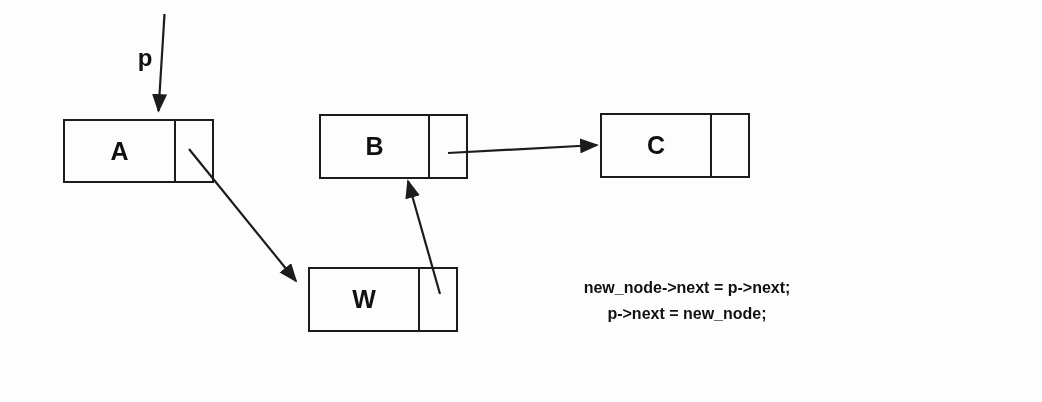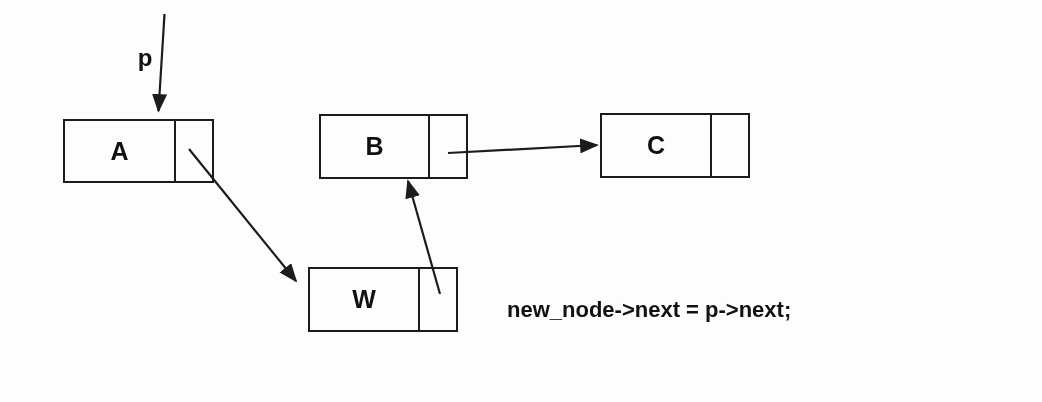--- a/index.html
+++ b/index.html
@@ -63,24 +63,24 @@
     width: 26px;
     text-align: center;
     font-size: 24px;
     font-weight: 700;
     color: var(--text, #111111);
     line-height: 1.1;
   }
   .code-block {
     position: absolute;
     left: 507px;
-    top: 297px;
+    top: 275px;
     width: 360px;
-    text-align: left;
-    font-size: 22px;
+    text-align: center;
+    font-size: 16px;
     line-height: 26px;
     font-weight: 700;
     color: var(--text, #111111);
     letter-spacing: 0px;
     white-space: nowrap;
   }
 </style>
 </head>
 <body style="--bg: #fdfdfd; --line: #1c1c1c; --text: #111111;">
 
@@ -123,15 +123,16 @@
 
   <div class="node node-w">
     <div class="cell-data">
       <span class="node-label">W</span>
     </div>
     <div class="cell-ptr"></div>
   </div>
 
   <div class="code-block">
     <div>new_node-&gt;next = p-&gt;next;</div>
+    <div>p-&gt;next = new_node;</div>
   </div>
 
 </div>
 
 </body></html>

